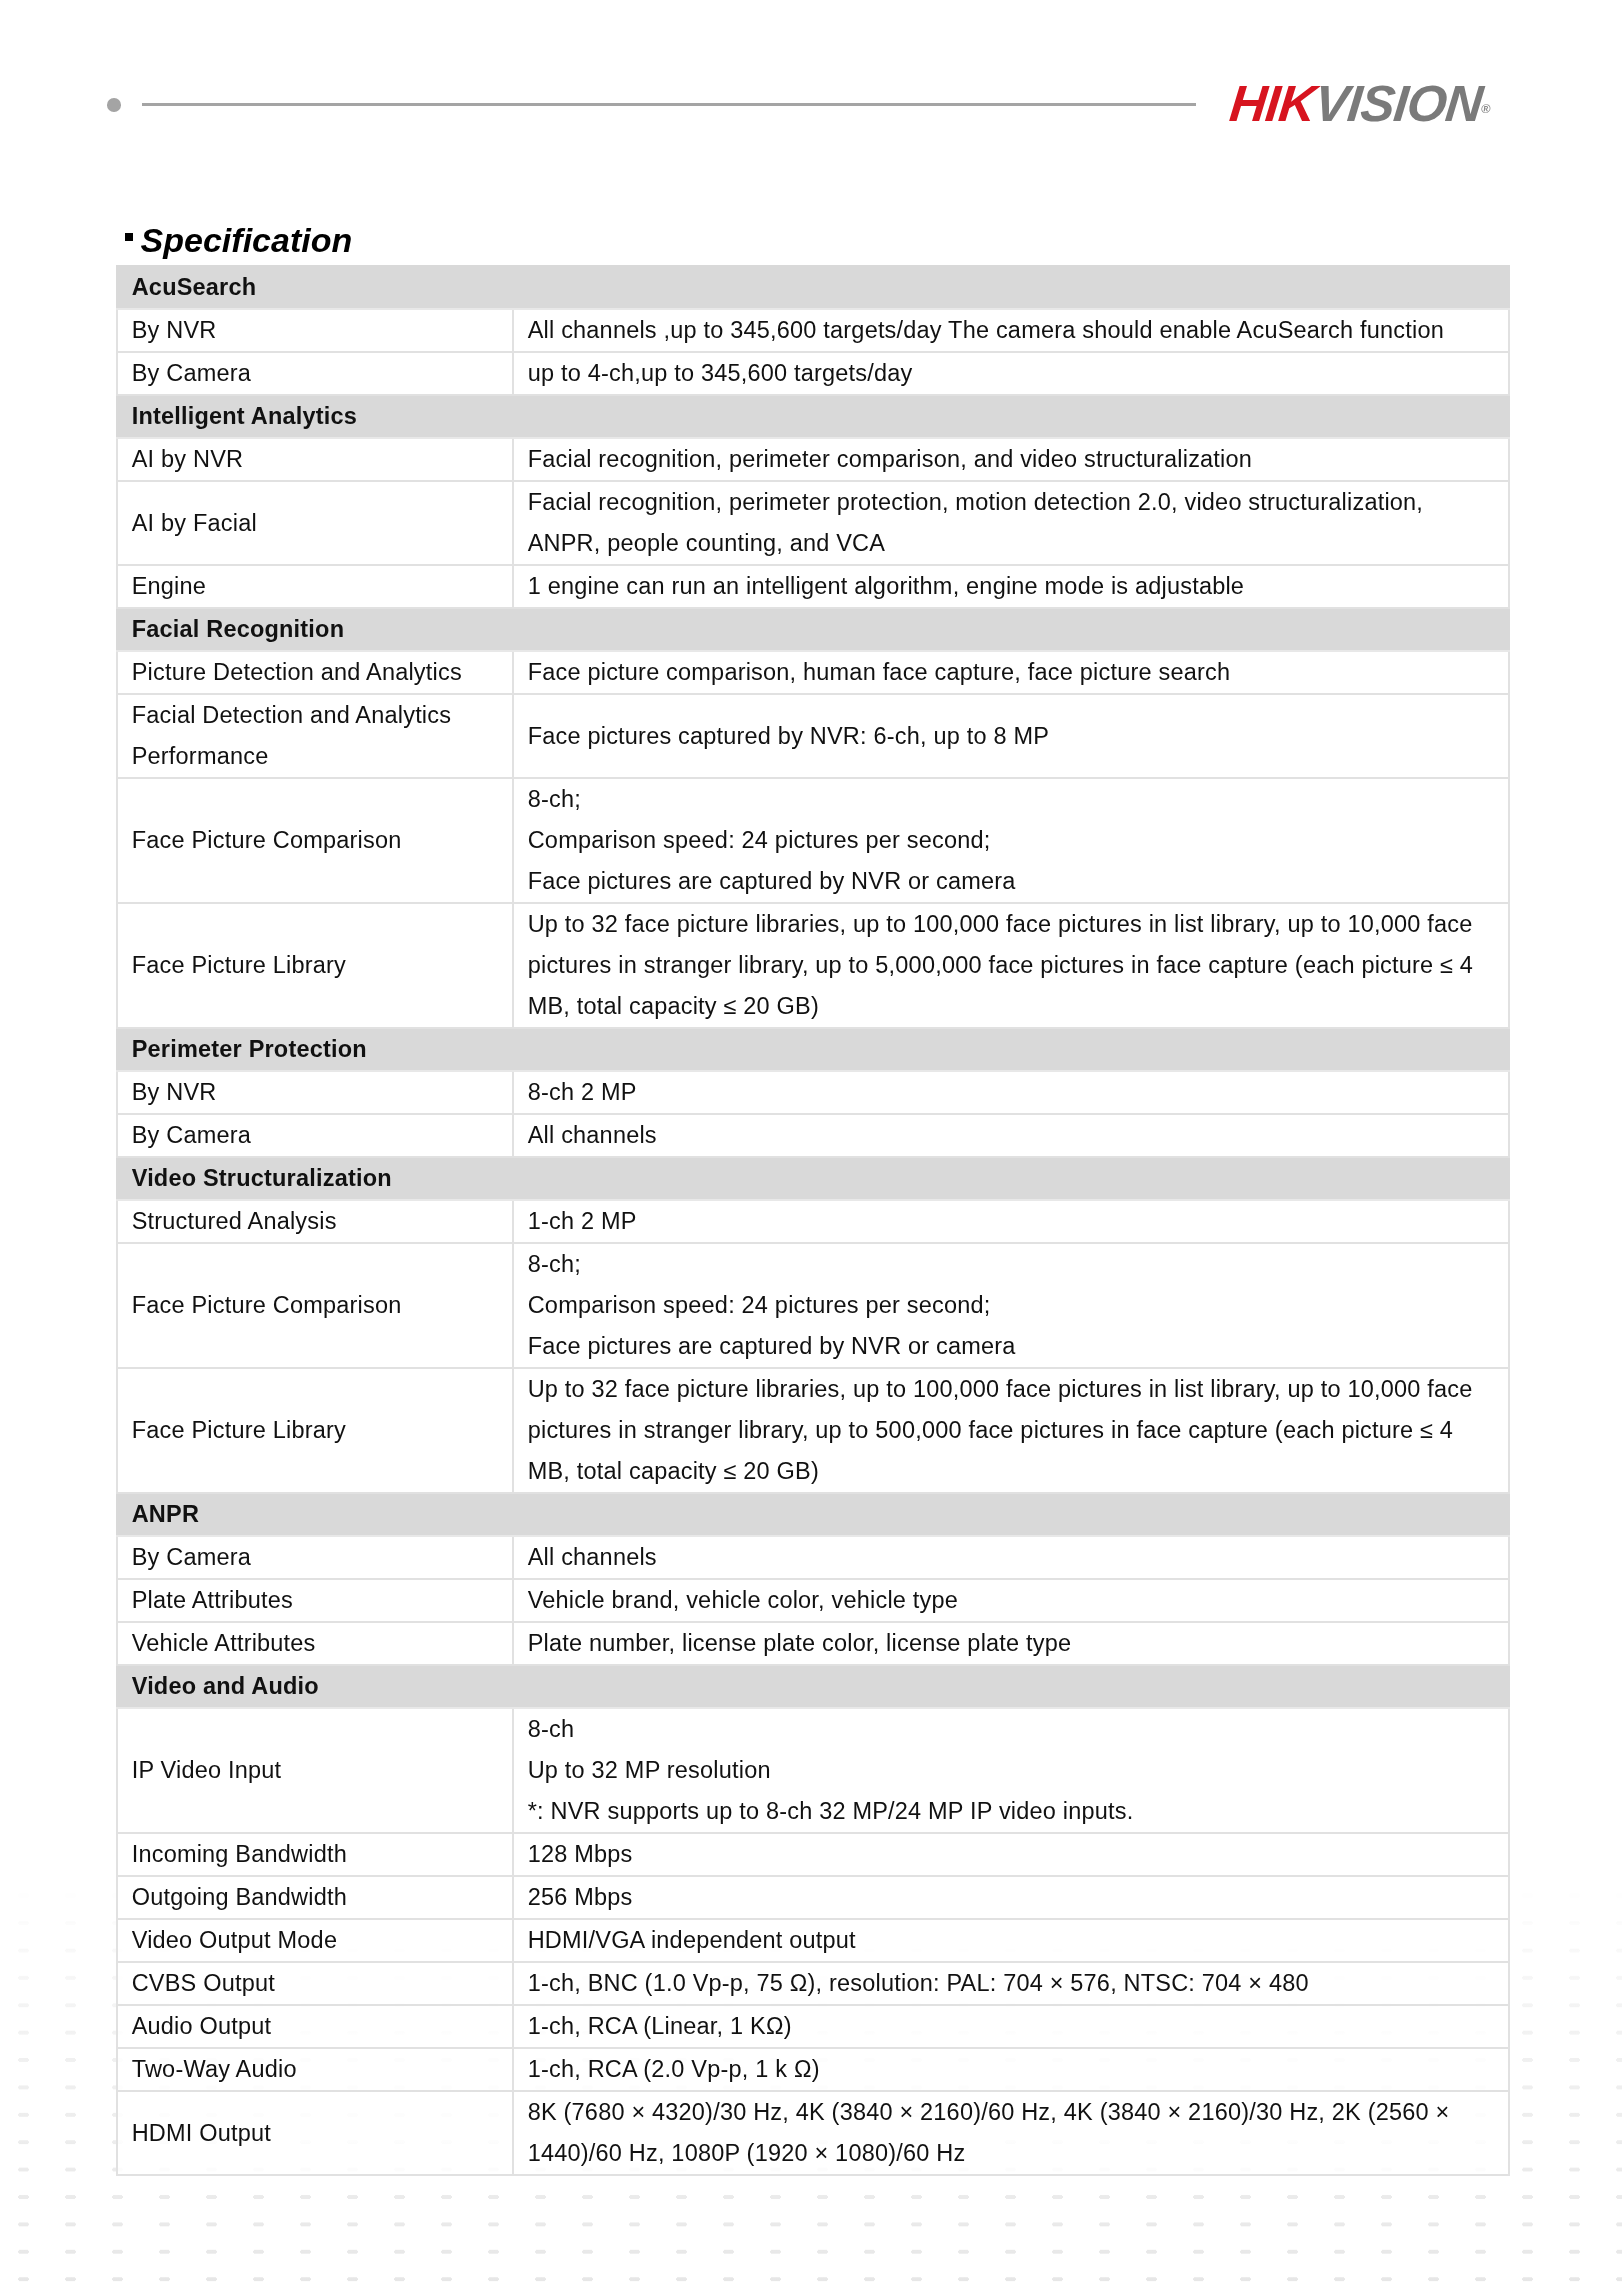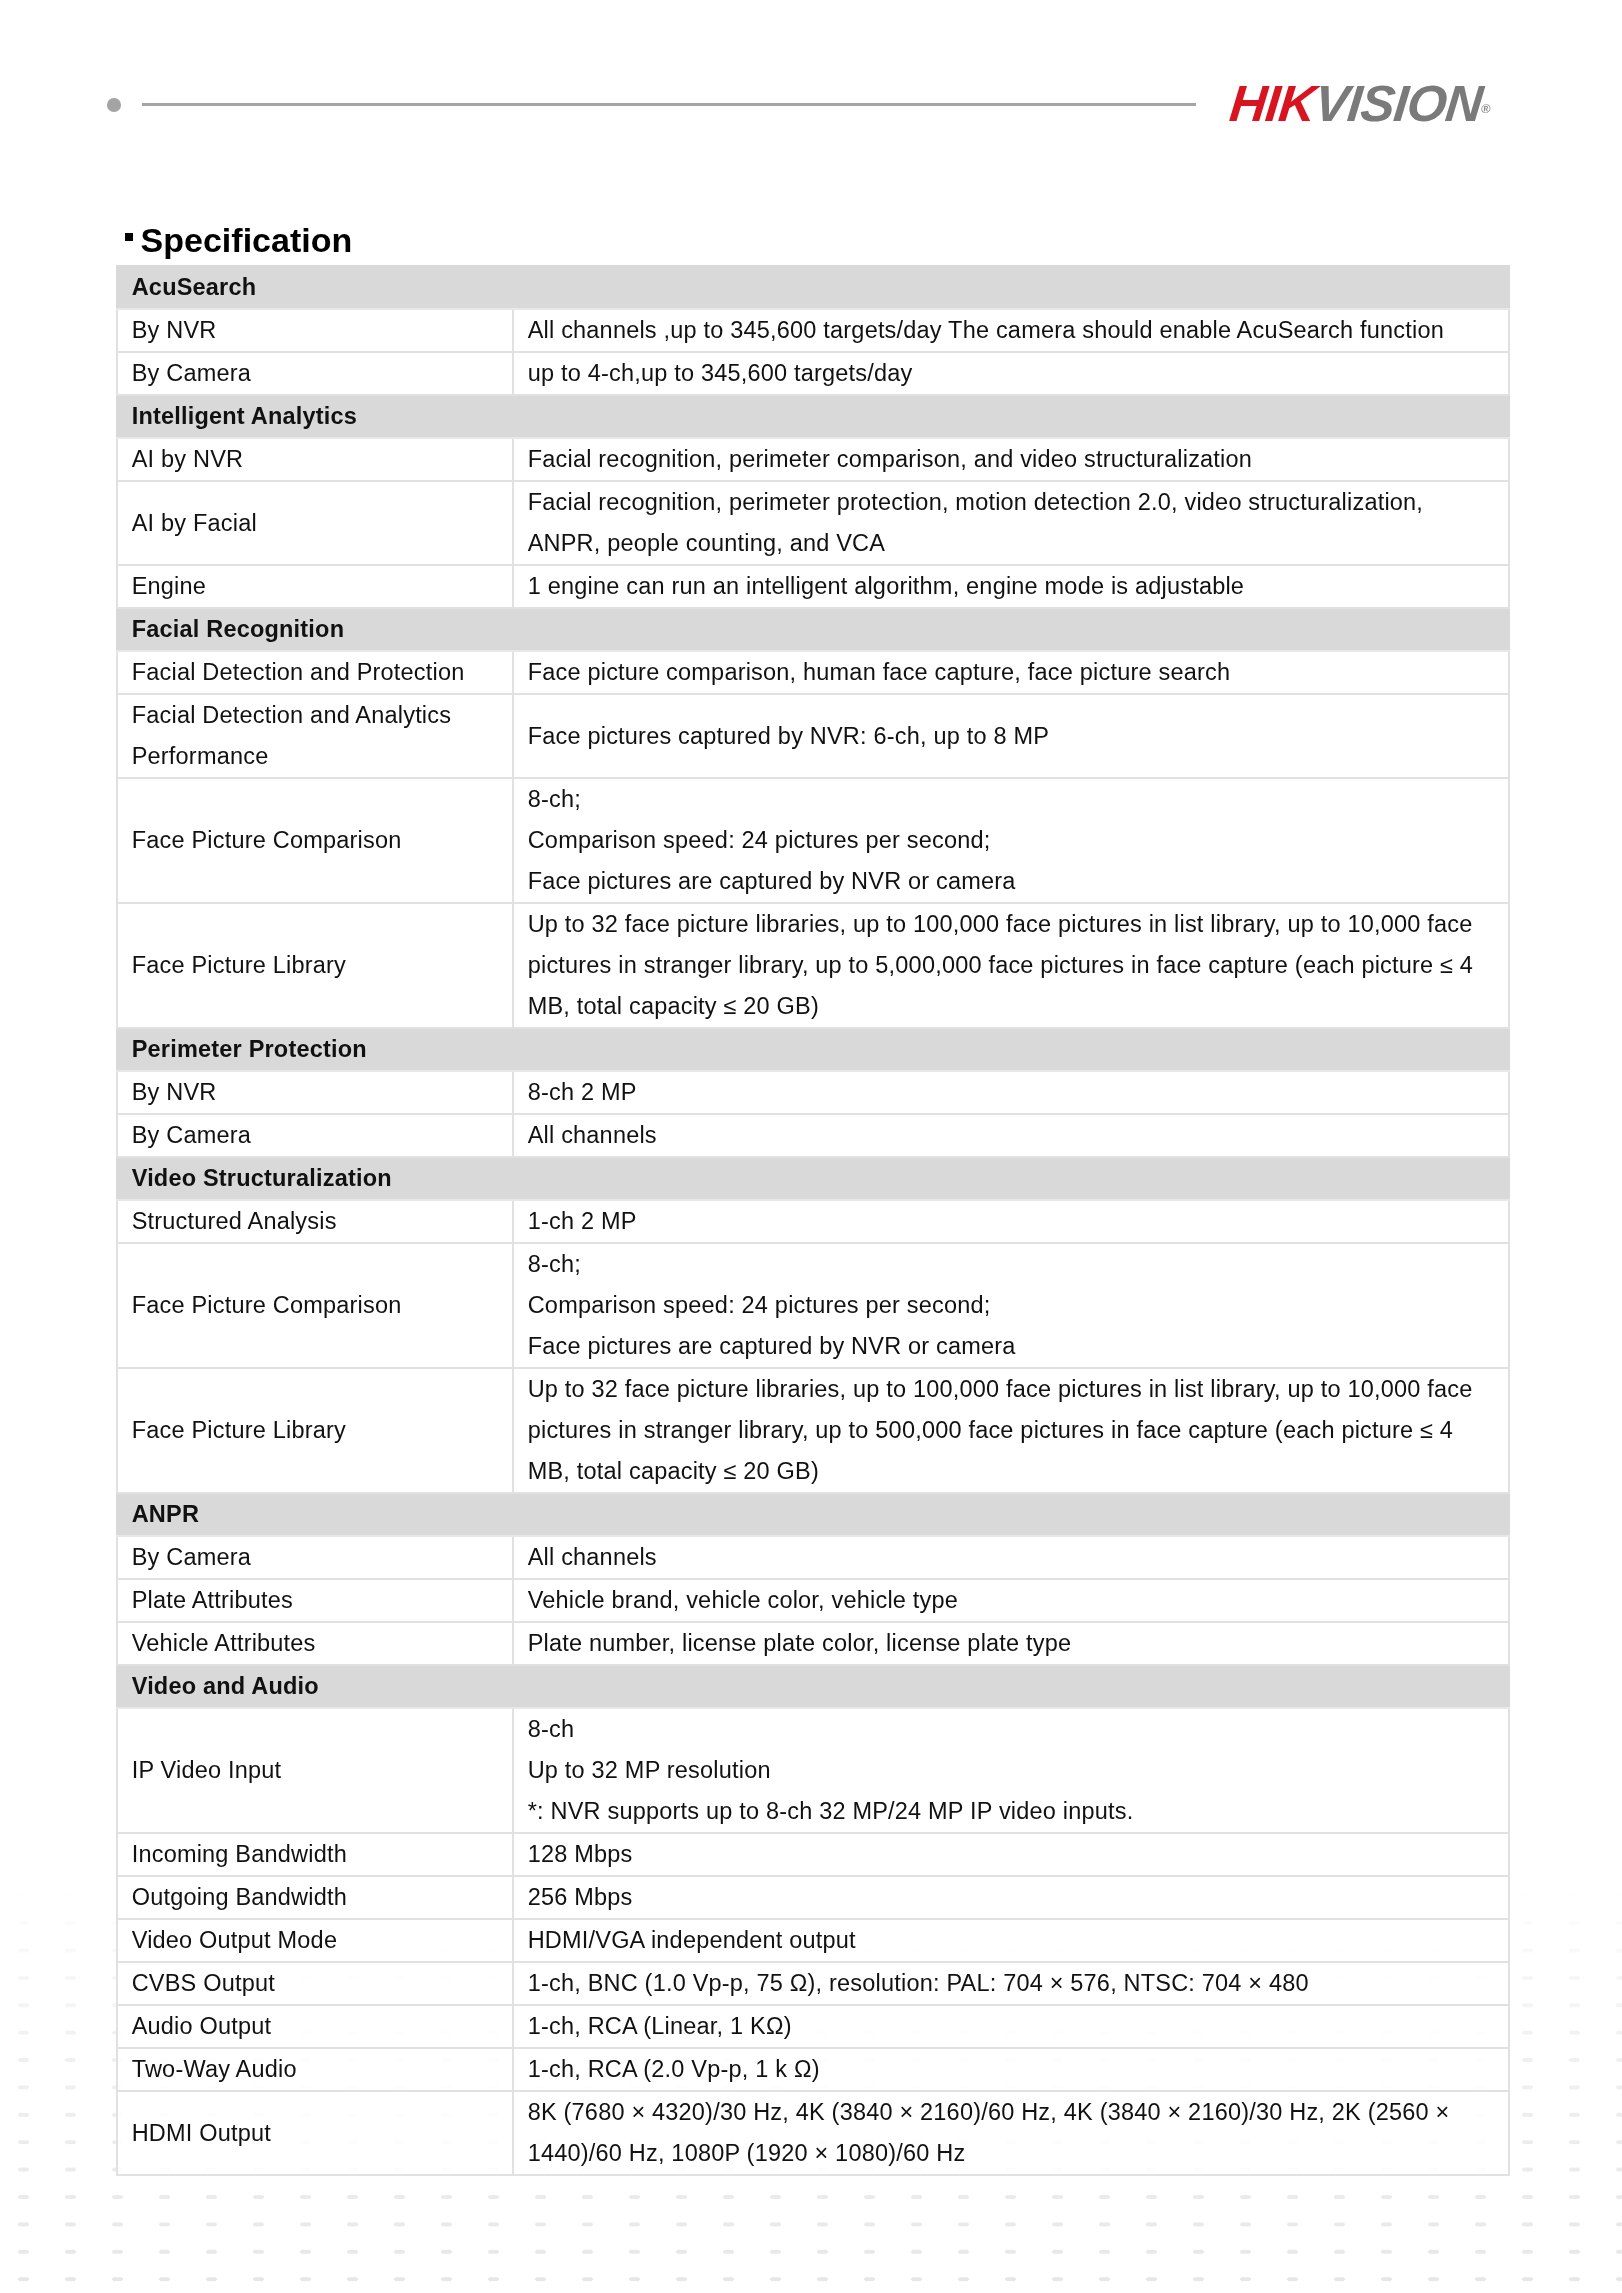--- a/index.html
+++ b/index.html
@@ -31,21 +31,21 @@
     font-family: "Liberation Sans", sans-serif; font-weight: bold; font-style: italic;
     font-size: 51px; letter-spacing: -1px; line-height: 59px;
     transform: skewX(-6deg);
   }
   .logo .hik { color: #d7141f; }
   .logo .vision { color: #7a7a7a; }
   .logo .reg { font-size: 12.7px; color: #888; vertical-align: top; position: relative; top: 5.9px; font-style: normal; }
 
   .spec-title {
     position: absolute; left: 125px; top: 218px; font-size: 34px; font-weight: bold;
-    color: #000; line-height: 45px;
+    color: #000; line-height: 45px; font-style: italic;
   }
   .spec-bullet {
     display: inline-block; width: 7.8px; height: 7.8px; background: #000; margin-right: 7.8px;
     vertical-align: middle; position: relative; top: -5.9px;
   }
 
   table.spec {
     position: absolute; left: 116px; top: 265px; width: 1392px;
     border-collapse: collapse; table-layout: fixed;
     font-size: 23.5px; color: #111;
@@ -116,21 +116,21 @@
       <tr class="item">
         <td class="lbl">Engine</td>
         <td class="val">
           <span class="val-line">1 engine can run an intelligent algorithm, engine mode is adjustable</span>
         </td>
       </tr>
       <tr class="section">
         <td colspan="2">Facial Recognition</td>
       </tr>
       <tr class="item">
-        <td class="lbl">Facial Detection and Protection</td>
+        <td class="lbl">Picture Detection and Analytics</td>
         <td class="val">
           <span class="val-line">Face picture comparison, human face capture, face picture search</span>
         </td>
       </tr>
       <tr class="item">
         <td class="lbl">Facial Detection and Analytics Performance</td>
         <td class="val">
           <span class="val-line">Face pictures captured by NVR: 6-ch, up to 8 MP</span>
         </td>
       </tr>

